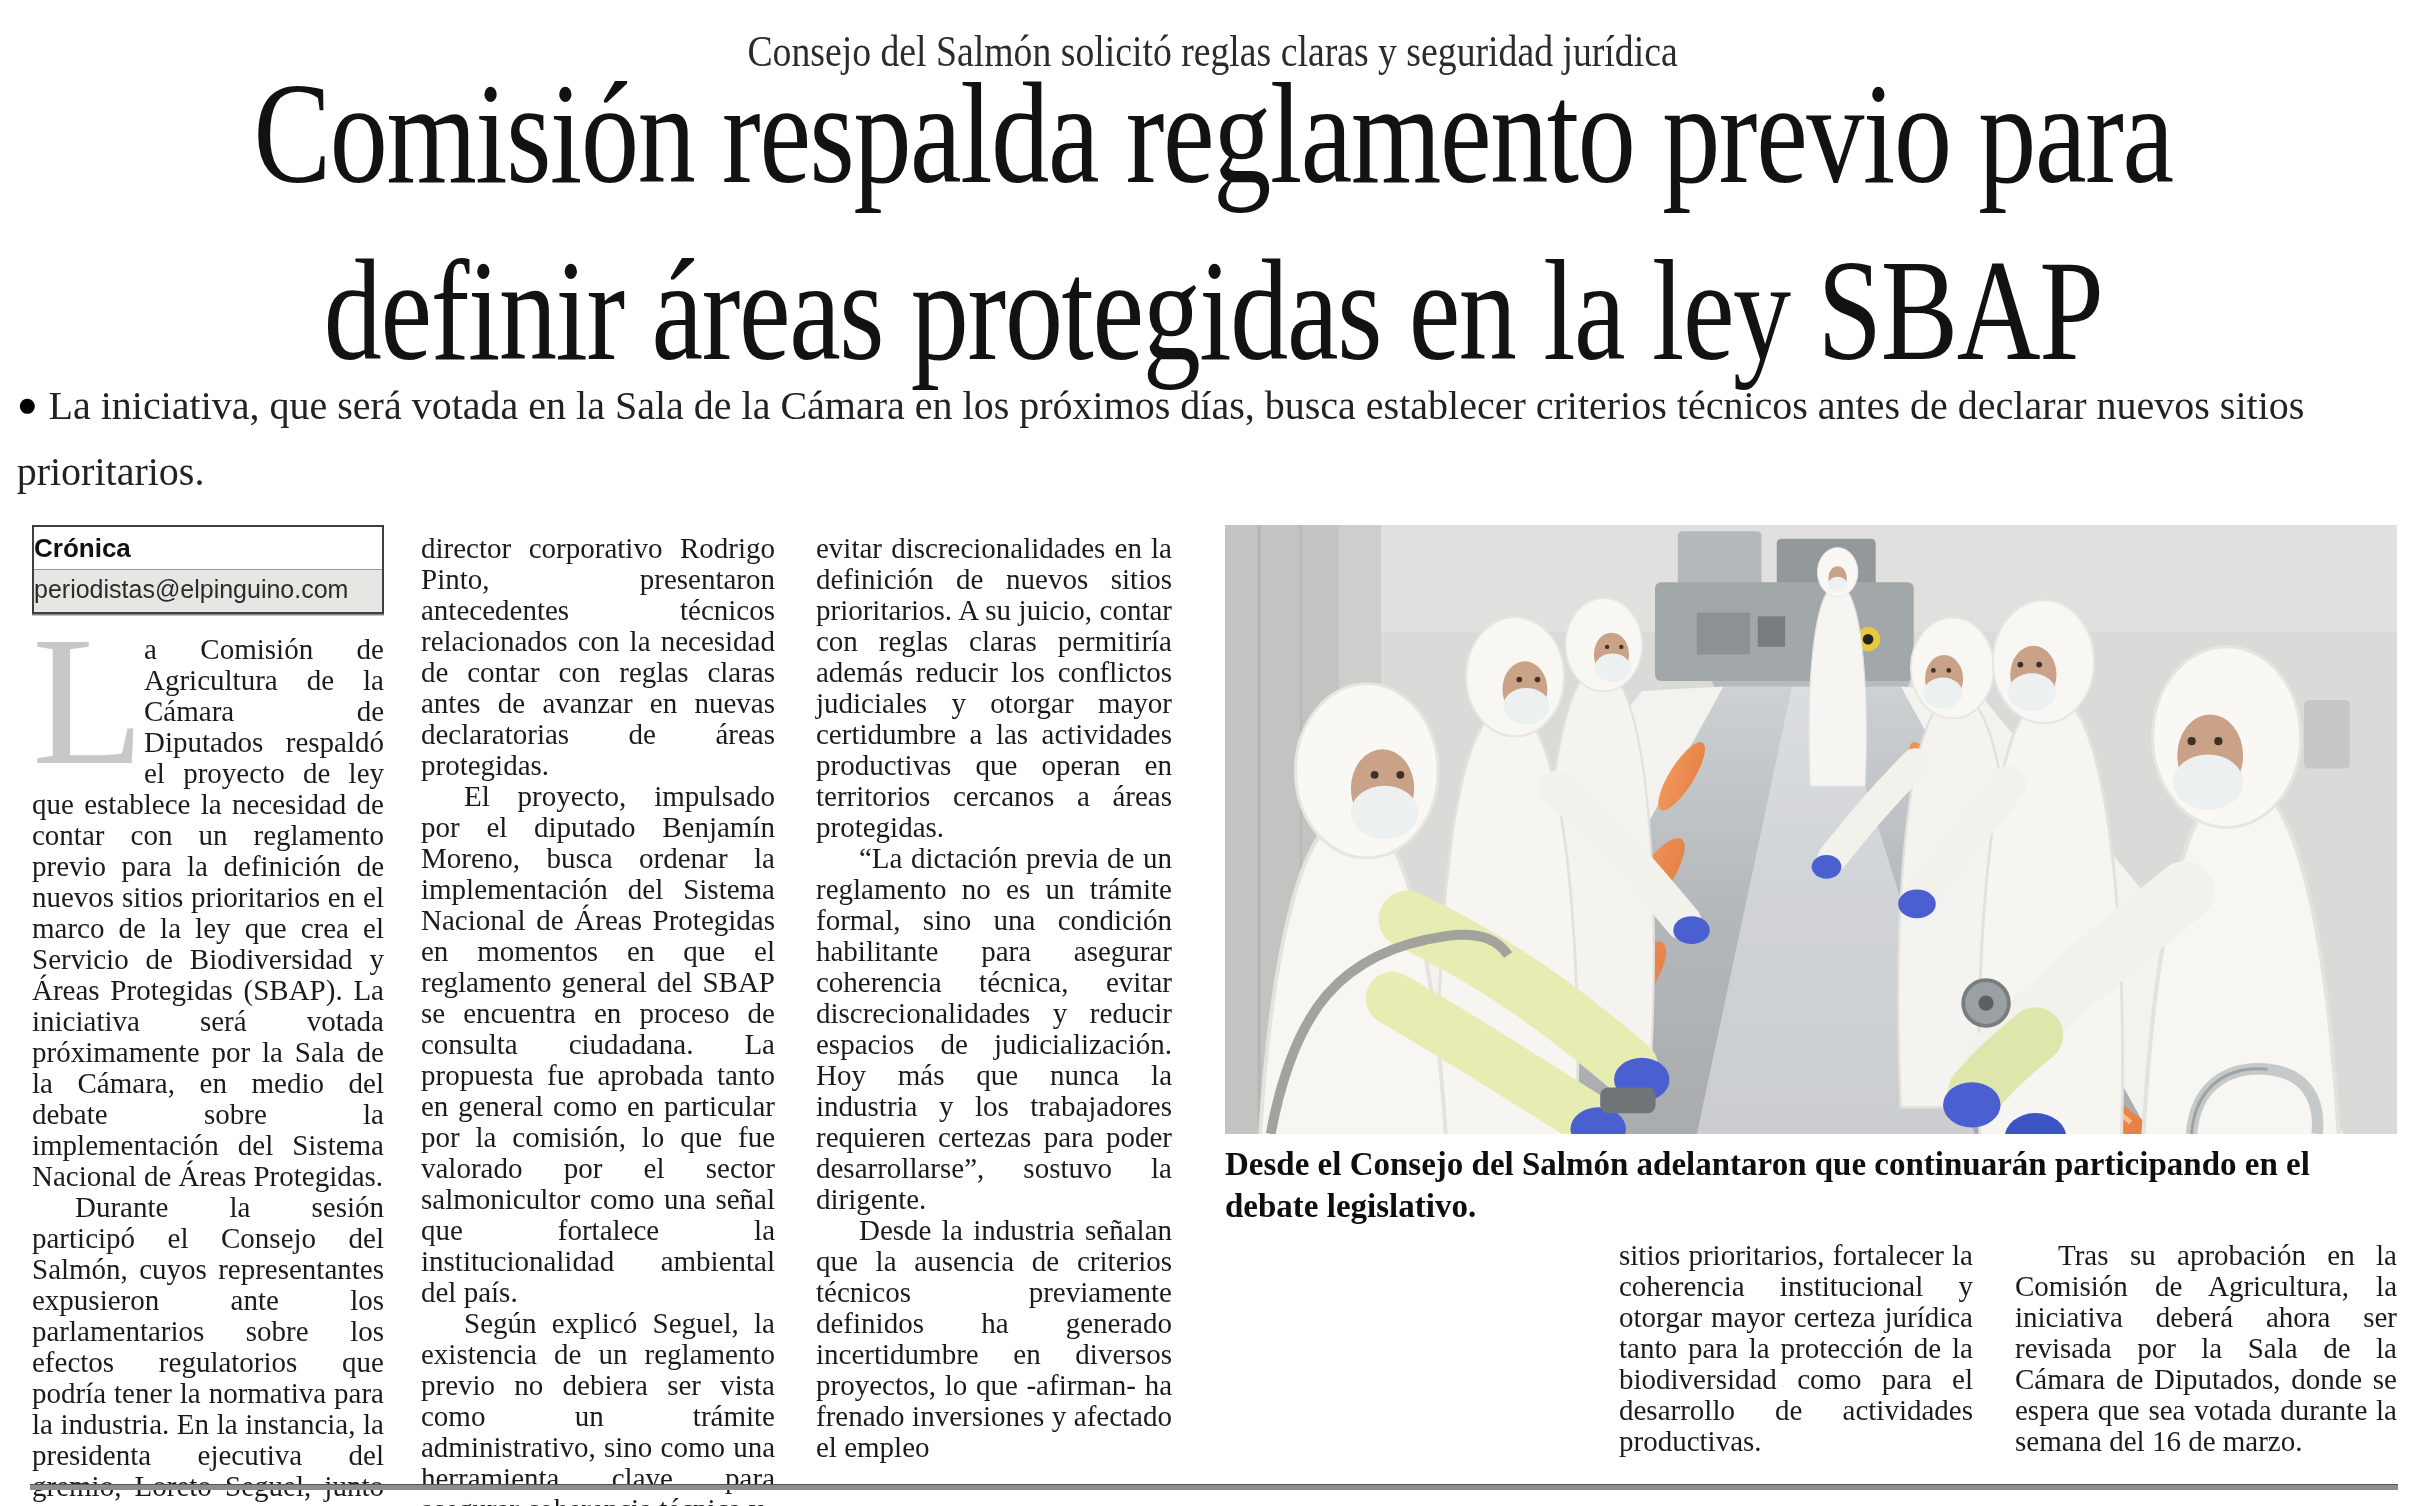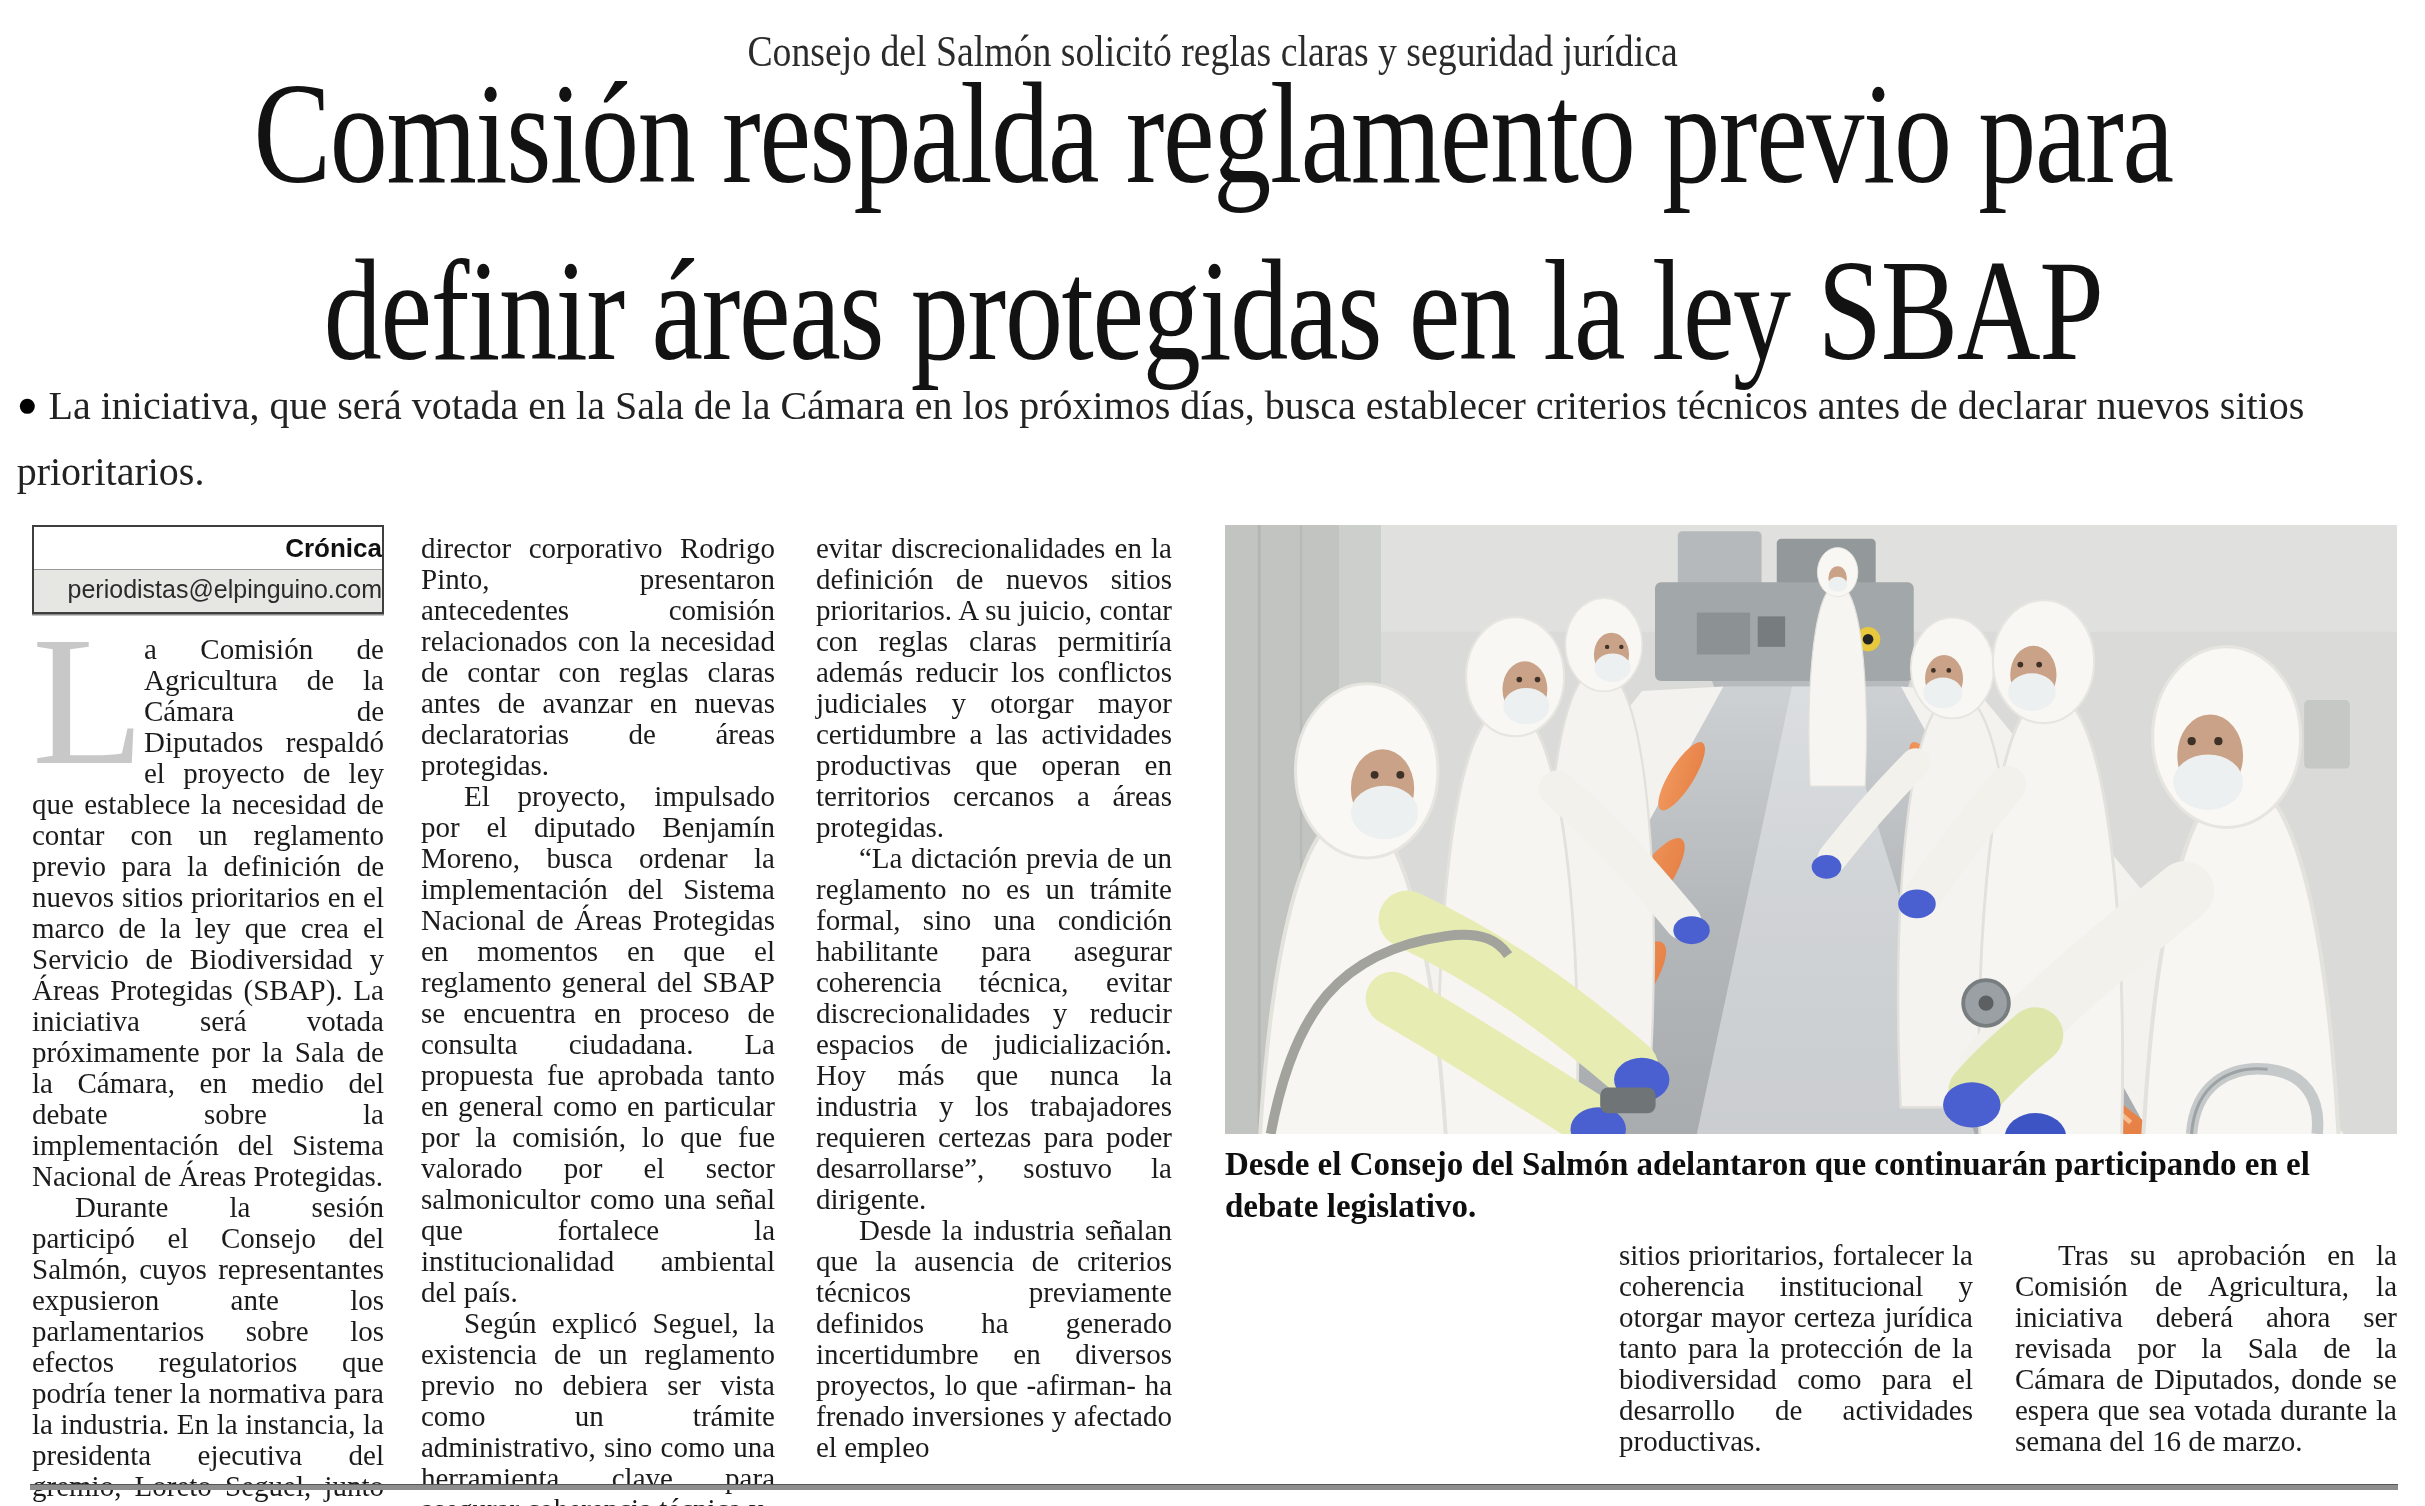--- a/index.html
+++ b/index.html
@@ -28,21 +28,21 @@
 
   .c1{left:32px;  top:525px; width:352px;}
   .c2{left:421px; top:533px; width:354px;}
   .c3{left:816px;top:533px; width:356px;}
   .c4{left:1225px;top:1240px;width:352px;}
   .c5{left:1619px;top:1240px;width:354px;}
   .c6{left:2015px;top:1240px;width:382px;}
 
   
   .cronica{border:2.3px solid #3f3f3f;box-shadow:0 1.5px 0 #8a8a8a;margin-bottom:20px;
-           font-family:"Liberation Sans",sans-serif;text-align:right;}
+           font-family:"Liberation Sans",sans-serif;text-align:left;}
   .cronica-title{display:block;background:#ffffff;font-weight:bold;font-size:26px;
                  padding:6px 0 4.6px;color:#111;}
   .cronica-email{display:block;background:#e6e6e3;border-top:1.5px solid #9a9a9a;
                  font-size:25px;color:#2b2b2b;padding:4.6px 0 6.8px;}
 
   
   .dropcap{float:left;font-size:184px;line-height:122px;height:123px;width:100px;
            color:#c8c8c8;margin:6px 12px 0 0;text-align:center;}
 
   
@@ -76,21 +76,21 @@
   <div class="col c1">
     <div class="cronica">
       <span class="cronica-title">Crónica</span>
       <span class="cronica-email">periodistas@elpinguino.com</span>
     </div>
     <p><span class="dropcap">L</span><span>a Comisión de Agricultura de la Cámara de Diputados respaldó el proyecto de ley que establece la necesidad de contar con un reglamento previo para la definición de nuevos sitios prioritarios en el marco de la ley que crea el Servicio de Biodiversidad y Áreas Protegidas (SBAP). La iniciativa será votada próximamente por la Sala de la Cámara, en medio del debate sobre la implementación del Sistema Nacional de Áreas Protegidas.</span></p>
     <p>Durante la sesión participó el Consejo del Salmón, cuyos representantes expusieron ante los parlamentarios sobre los efectos regulatorios que podría tener la normativa para la industria. En la instancia, la presidenta ejecutiva del gremio, Loreto Seguel, junto al</p>
   </div>
 
   <div class="col c2">
-    <p>director corporativo Rodrigo Pinto, presentaron antecedentes comisión relacionados con la necesidad de contar con reglas claras antes de avanzar en nuevas declaratorias de áreas protegidas.</p>
+    <p>director corporativo Rodrigo Pinto, presentaron antecedentes técnicos relacionados con la necesidad de contar con reglas claras antes de avanzar en nuevas declaratorias de áreas protegidas.</p>
     <p>El proyecto, impulsado por el diputado Benjamín Moreno, busca ordenar la implementación del Sistema Nacional de Áreas Protegidas en momentos en que el reglamento general del SBAP se encuentra en proceso de consulta ciudadana. La propuesta fue aprobada tanto en general como en particular por la comisión, lo que fue valorado por el sector salmonicultor como una señal que fortalece la institucionalidad ambiental del país.</p>
     <p>Según explicó Seguel, la existencia de un reglamento previo no debiera ser vista como un trámite administrativo, sino como una herramienta clave para asegurar coherencia técnica y</p>
   </div>
 
   <div class="col c3">
     <p>evitar discrecionalidades en la definición de nuevos sitios prioritarios. A su juicio, contar con reglas claras permitiría además reducir los conflictos judiciales y otorgar mayor certidumbre a las actividades productivas que operan en territorios cercanos a áreas protegidas.</p>
     <p>“La dictación previa de un reglamento no es un trámite formal, sino una condición habilitante para asegurar coherencia técnica, evitar discrecionalidades y reducir espacios de judicialización. Hoy más que nunca la industria y los trabajadores requieren certezas para poder desarrollarse”, sostuvo la dirigente.</p>
     <p>Desde la industria señalan que la ausencia de criterios técnicos previamente definidos ha generado incertidumbre en diversos proyectos, lo que -afirman- ha frenado inversiones y afectado el empleo</p>
   </div>
 

